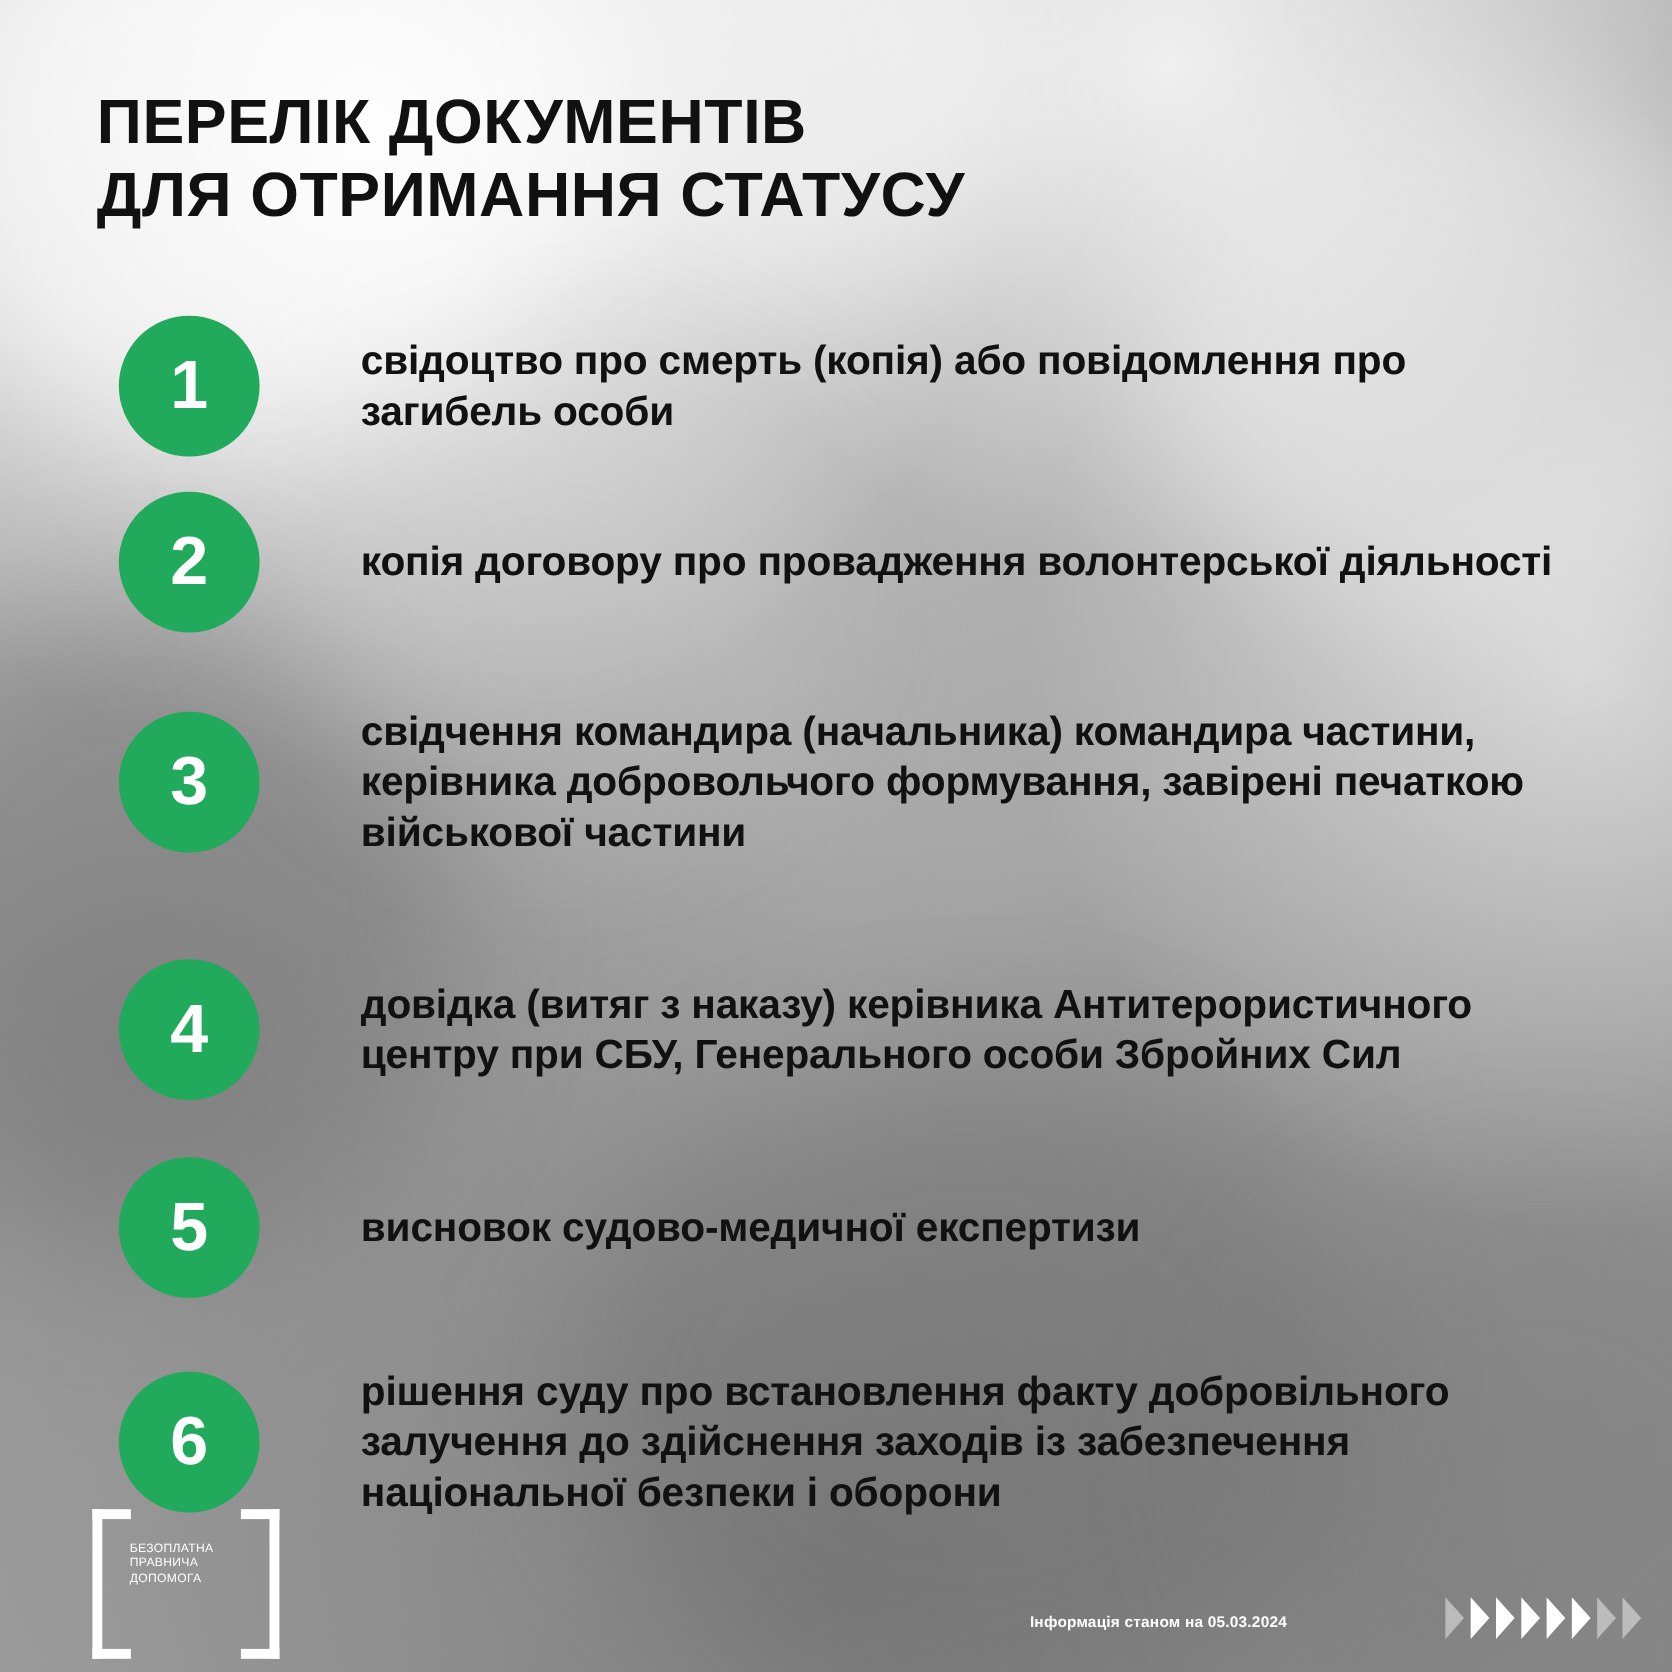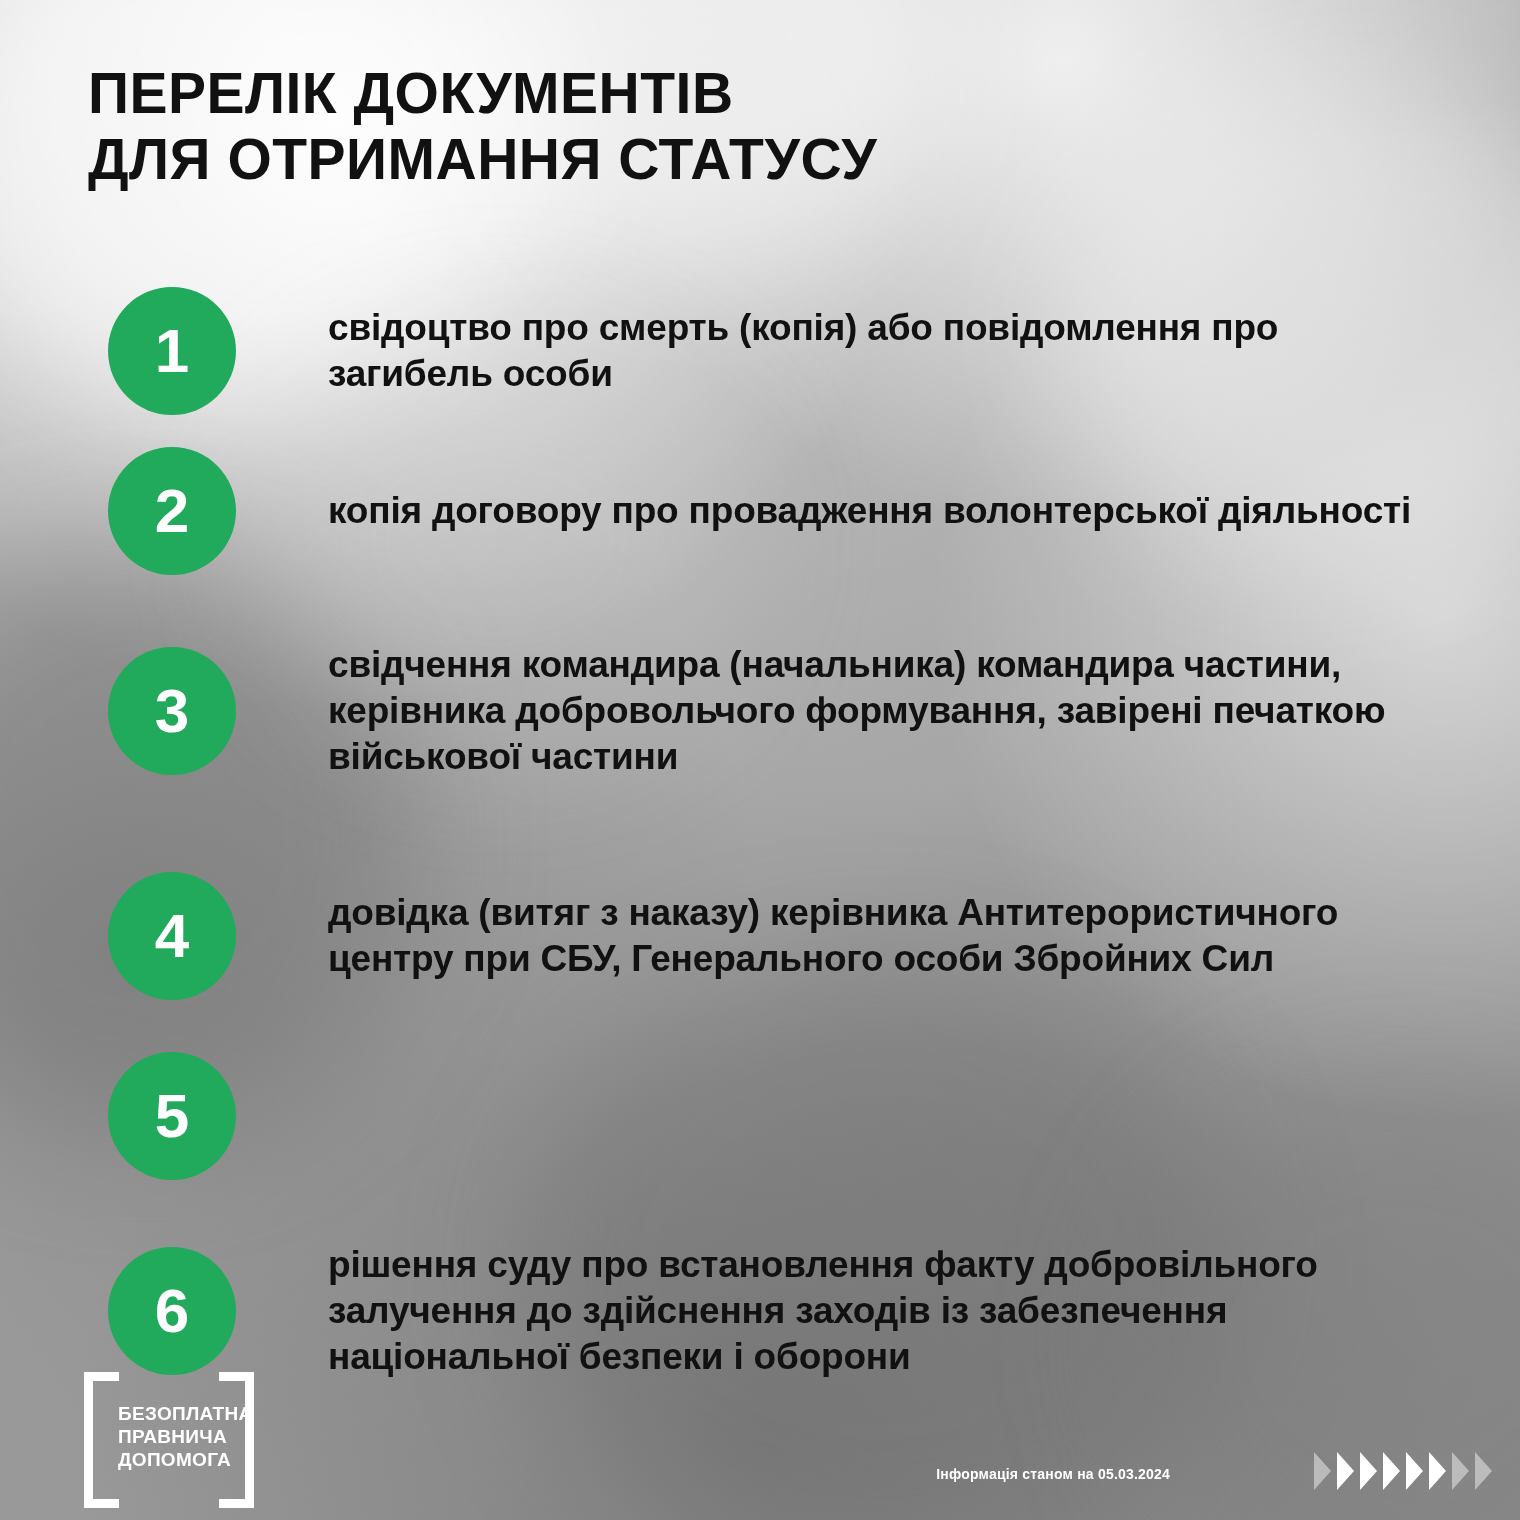--- a/index.html
+++ b/index.html
@@ -46,21 +46,21 @@
   .content {
     position: relative;
     z-index: 2;
     width: 100%;
     height: 100%;
   }
 
   .title {
     position: absolute;
     left: 88px;
-    top: 60px;
+    top: 78px;
     color: #111111;
     font-size: 57px;
     font-weight: bold;
     line-height: 1.16;
     letter-spacing: 0.5px;
     text-transform: uppercase;
     white-space: pre-line;
   }
 
   .list {
@@ -127,22 +127,22 @@
     border-bottom: 9px solid #ffffff;
   }
   .logo .bracket.left  { left: 0;  border-left: 9px solid #ffffff; }
   .logo .bracket.right { right: 0; border-right: 9px solid #ffffff; }
   .logo .logo-text {
     position: absolute;
     left: 34px;
     top: 30px;
     width: 104px;
     color: #ffffff;
-    font-size: 19px;
-    font-weight: bold;
+    font-size: 11px;
+    font-weight: normal;
     line-height: 1.22;
     letter-spacing: 0.3px;
     text-transform: uppercase;
     white-space: pre-line;
   }
 
   .footer-note {
     position: absolute;
     right: 350px;
     top: 1466px;
@@ -203,20 +203,21 @@
         <div class="item-text">свідчення командира (начальника) командира частини, керівника добровольчого формування, завірені печаткою військової частини</div>
       </div>
 
       <div class="item i4">
         <div class="badge">4</div>
         <div class="item-text">довідка (витяг з наказу) керівника Антитерористичного центру при СБУ, Генерального особи Збройних Сил</div>
       </div>
 
       <div class="item i5">
         <div class="badge">5</div>
+        <div class="item-text">висновок судово-медичної експертизи</div>
       </div>
 
       <div class="item i6">
         <div class="badge">6</div>
         <div class="item-text">рішення суду про встановлення факту добровільного залучення до здійснення заходів із забезпечення національної безпеки і оборони</div>
       </div>
 
     </div>
 
     <div class="logo">

